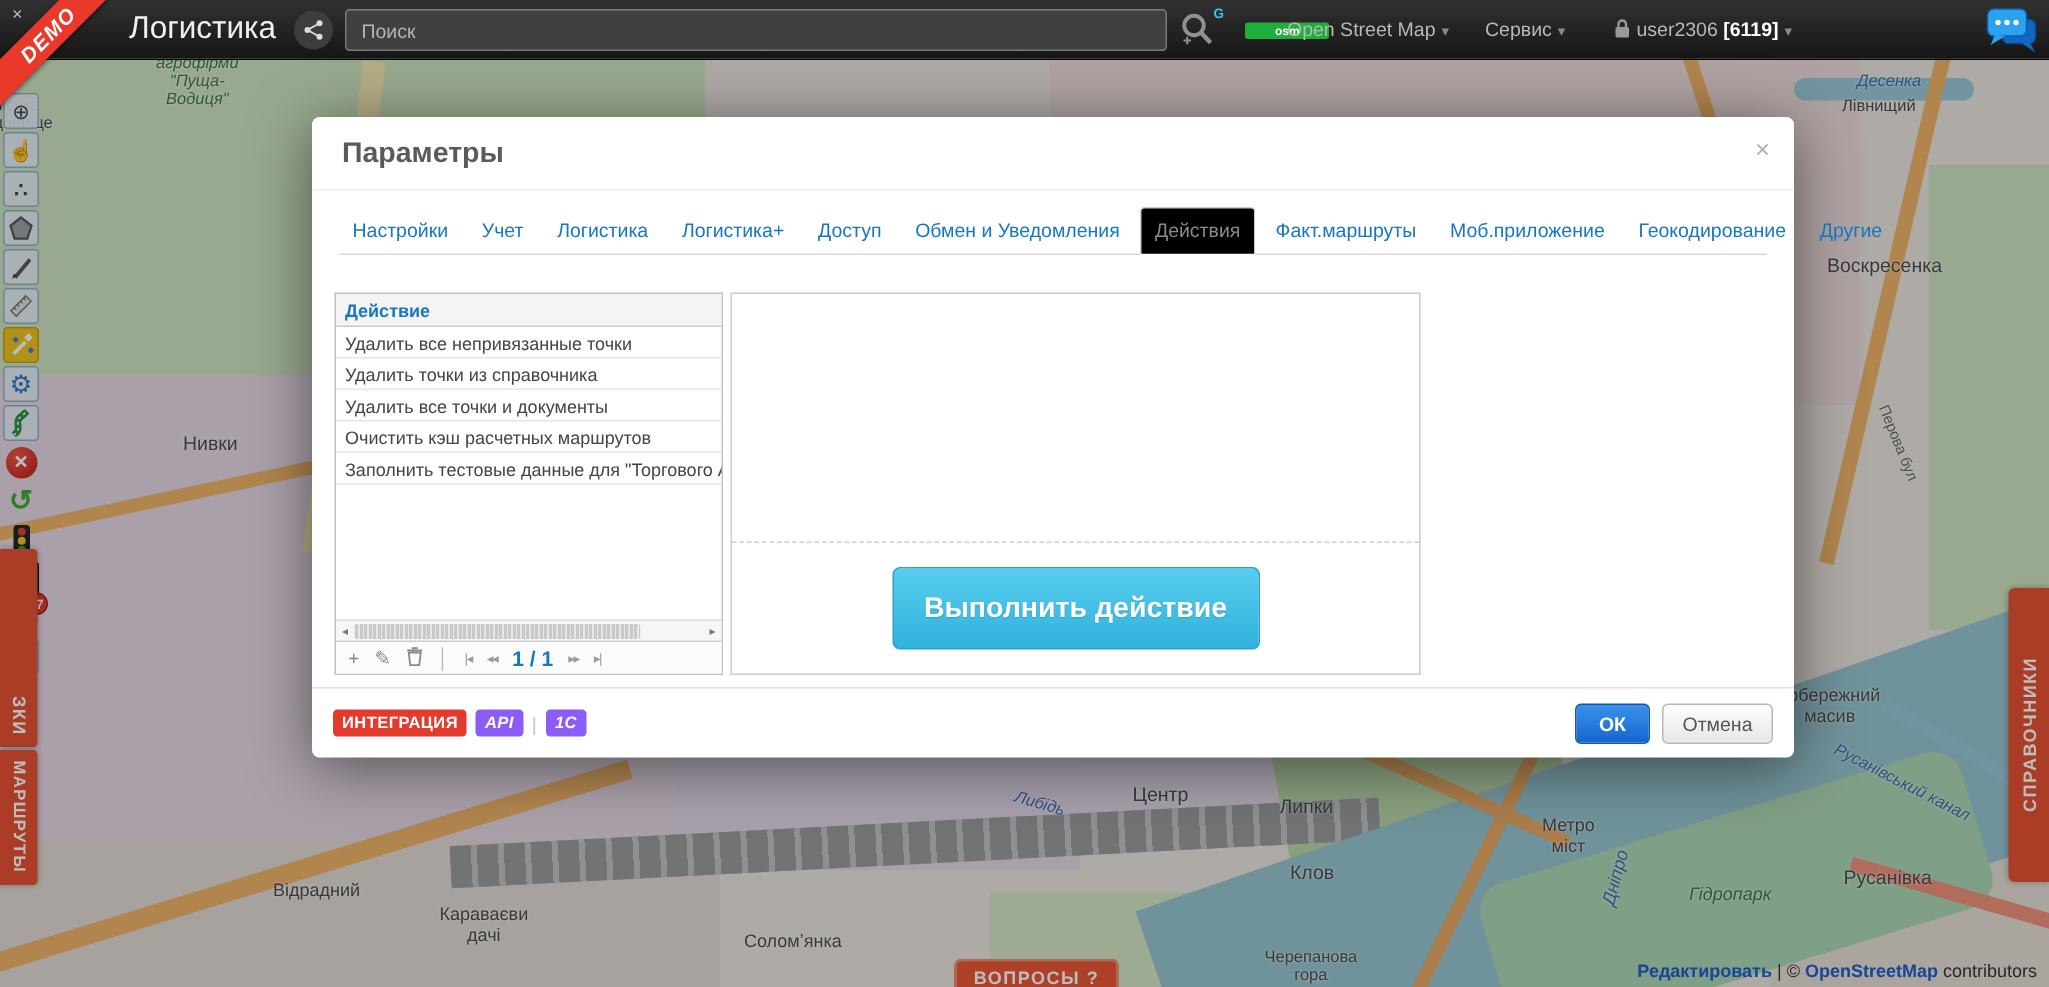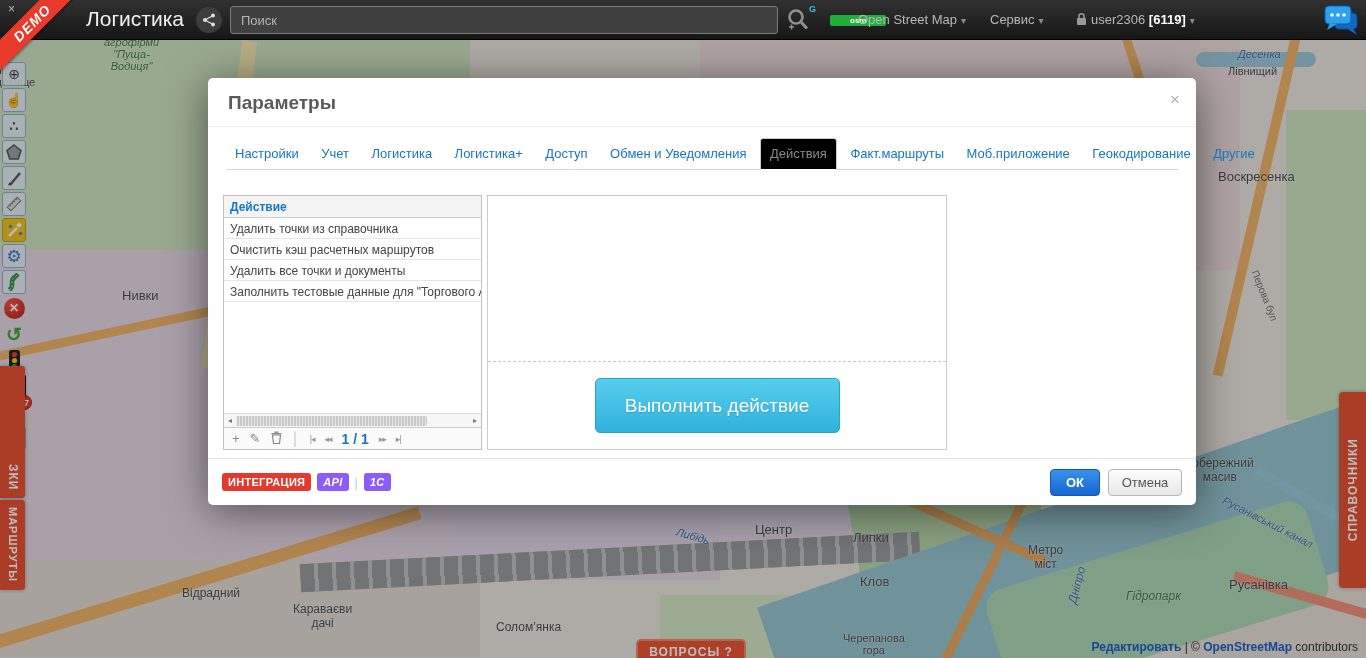--- a/index.html
+++ b/index.html
@@ -74,21 +74,21 @@
   .hs-thumb { position:absolute; left:0; top:0; height:10px; width:82%; background:#c9c9c9; background-image:repeating-linear-gradient(90deg, rgba(255,255,255,.55) 0 1px, transparent 1px 3px); border-radius:2px; cursor:pointer; }
   .pager { height:22px; border-top:1px solid #ccc; background:#fbfbfb; display:flex; align-items:center; font-size:13px; color:#888; gap:10px; padding-left:8px; }
   .pg-btn { cursor:pointer; }
   .pg-sep { color:#bbb; }
   .pg-nav { font-size:9px; letter-spacing:-1px; color:#999; cursor:pointer; }
   .pg-page { color:#1577c2; font-weight:bold; font-size:14px; }
 
   .detail-panel { position:absolute; left:279px; top:117px; width:460px; height:255px; border:1px solid #ccc; background:#fff; }
   .detail-placeholder { position:absolute; left:0; right:0; top:80px; text-align:center; font-size:24px; color:#d9d9d9; }
   .detail-actions { position:absolute; left:0; right:0; bottom:0; height:88px; border-top:1px dashed #ccc; display:flex; align-items:center; justify-content:center; }
-  .execute-btn { width:245px; height:55px; background:linear-gradient(#58cdee,#2fb2dc); border:1px solid #2aa3c9; border-radius:5px; color:#fff; font-size:19px; font-weight:normal; font-family:"Liberation Sans", sans-serif; cursor:pointer; text-shadow:0 1px 1px rgba(0,0,0,.15); }
+  .execute-btn { width:245px; height:55px; background:linear-gradient(#58cdee,#2fb2dc); border:1px solid #2aa3c9; border-radius:5px; color:#fff; font-size:19px; font-weight:bold; font-family:"Liberation Sans", sans-serif; cursor:pointer; text-shadow:0 1px 1px rgba(0,0,0,.15); }
 
   .m-footer { position:absolute; left:0; top:380px; width:100%; height:47px; border-top:1px solid #e2e2e2; }
   .badges { position:absolute; left:14px; top:14px; display:flex; align-items:center; gap:6px; font-size:11px; }
   .badge { color:#fff; font-weight:bold; padding:3px 6px; border-radius:3px; cursor:pointer; letter-spacing:.3px; }
   .badge.red { background:#e23b2e; }
   .badge.green { background:#8b5cf6;font-style:italic; }
   .badge-sep { color:#c8c8c8; font-size:13px; }
   .ok-btn { position:absolute; right:96px; top:10px; width:50px; height:27px; background:linear-gradient(#3b91e8,#1566d0); border:1px solid #1157b4; border-radius:4px; color:#fff; font-size:13px; font-weight:bold; cursor:pointer; }
   .cancel-btn { position:absolute; right:14px; top:10px; width:74px; height:27px; background:linear-gradient(#fdfdfd,#e7e7e7); border:1px solid #b5b5b5; border-radius:4px; color:#555; font-size:13px; cursor:pointer; }
 </style>
@@ -305,23 +305,24 @@
       <span class="tab">Обмен и Уведомления</span>
       <span class="tab active">Действия</span>
       <span class="tab">Факт.маршруты</span>
       <span class="tab">Моб.приложение</span>
       <span class="tab">Геокодирование</span>
       <span class="tab">Другие</span>
     </div>
 
     <div class="list-panel">
       <div class="list-head">Действие</div>
+      <div class="list-row">Удалить все непривязанные точки</div>
       <div class="list-row">Удалить точки из справочника</div>
+      <div class="list-row">Удалить все точки и документы</div>
       <div class="list-row">Очистить кэш расчетных маршрутов</div>
-      <div class="list-row">Удалить все точки и документы</div>
       <div class="list-row">Заполнить тестовые данные для "Торгового Аген</div>
       <div class="list-fill"></div>
       <div class="hscroll">
         <span class="hs-arrow">◂</span>
         <div class="hs-track">
             <div class="hs-thumb"></div>
           </div>
         <span class="hs-arrow">▸</span>
       </div>
       <div class="pager">

